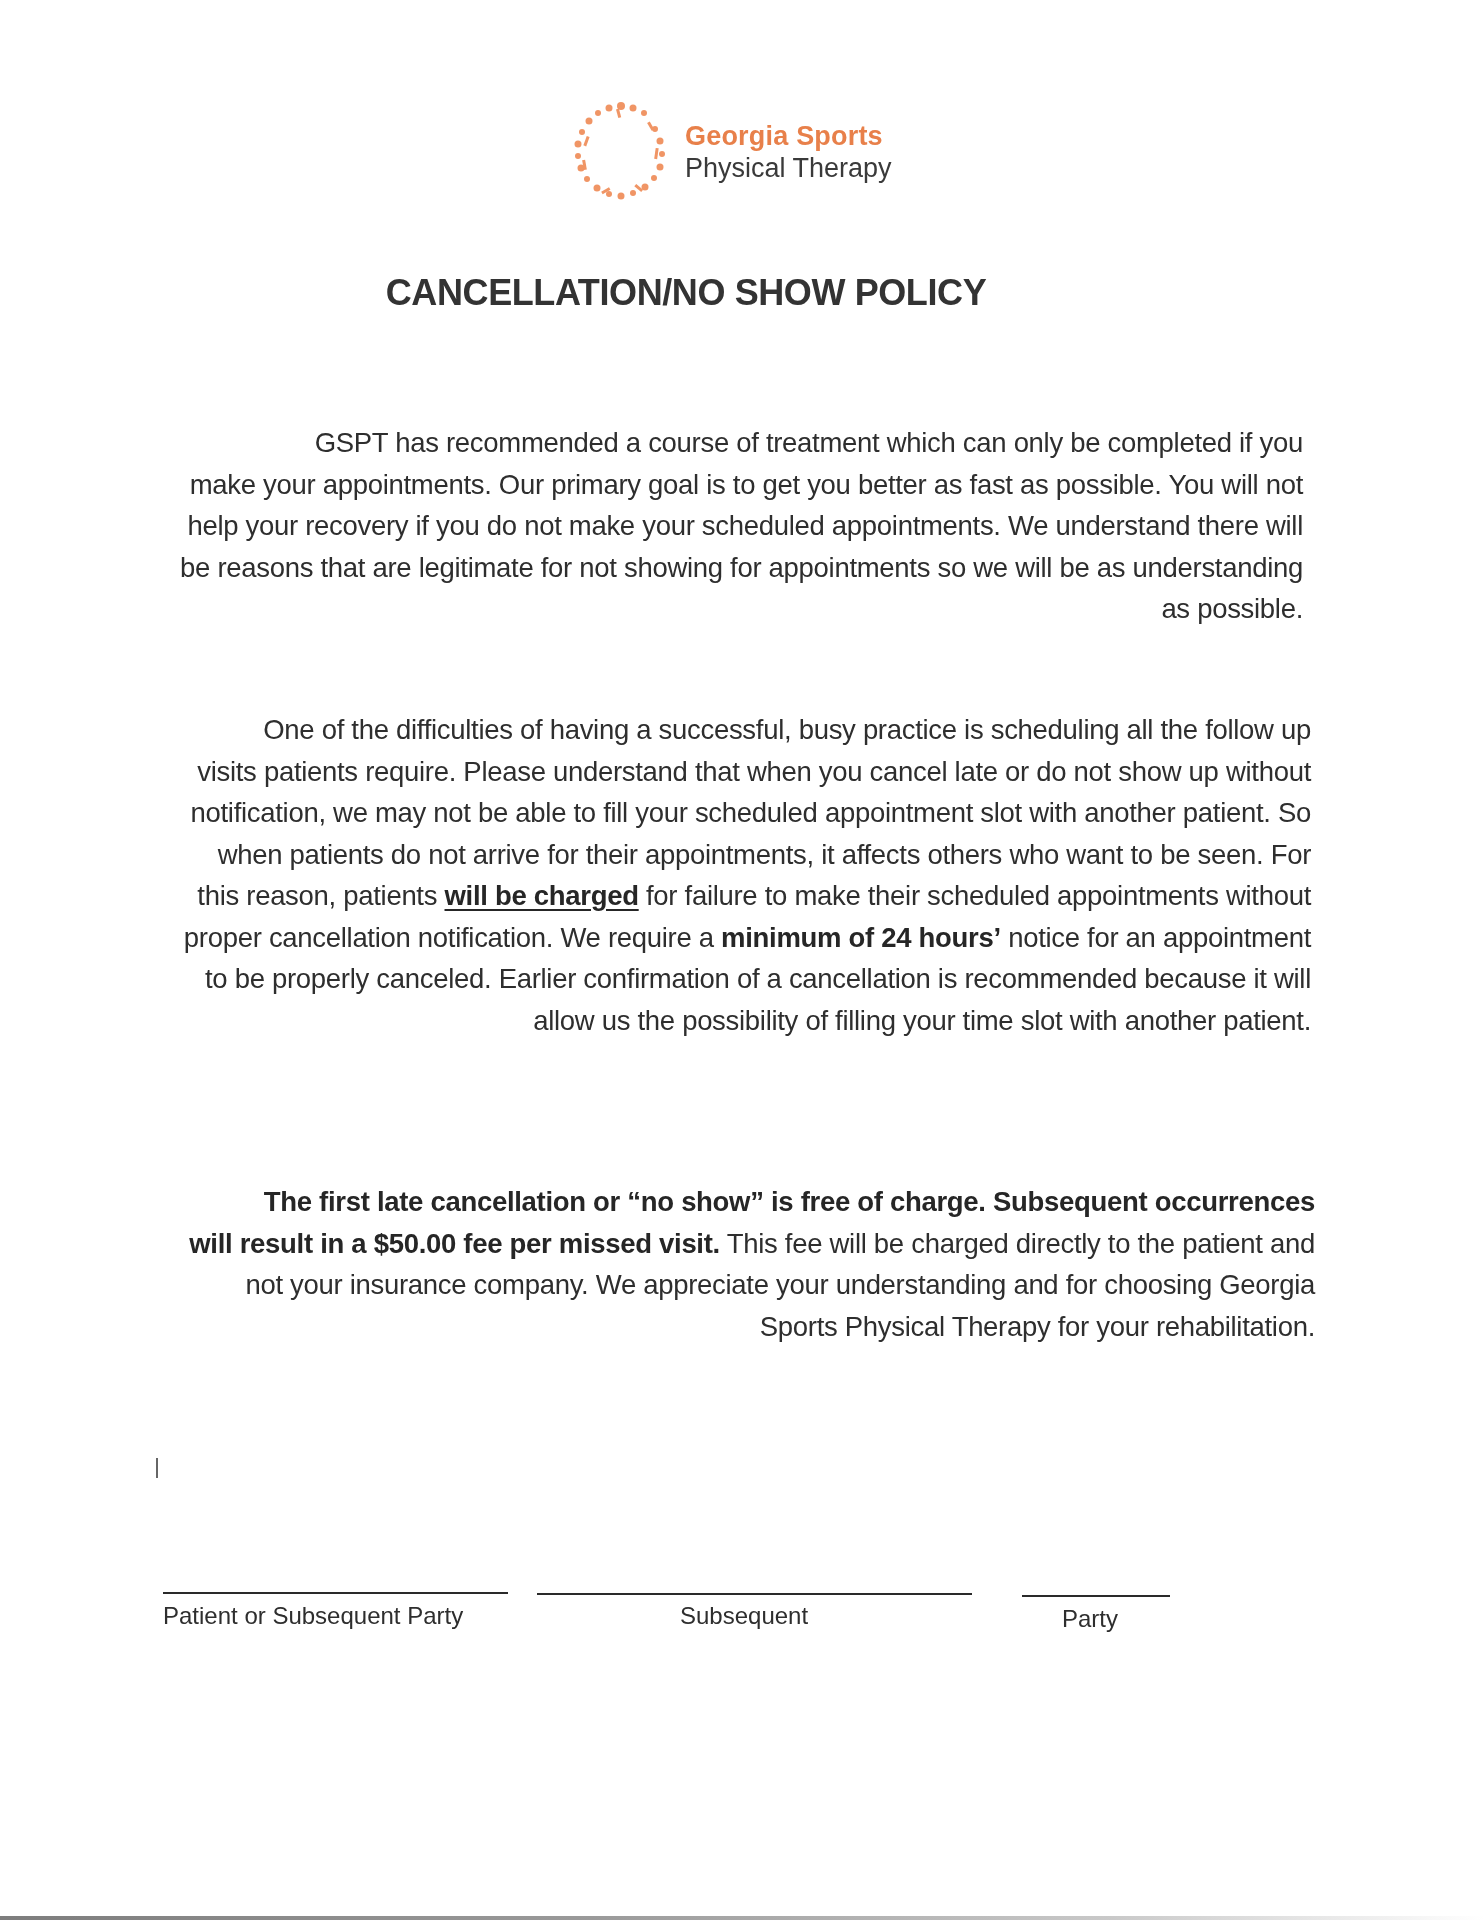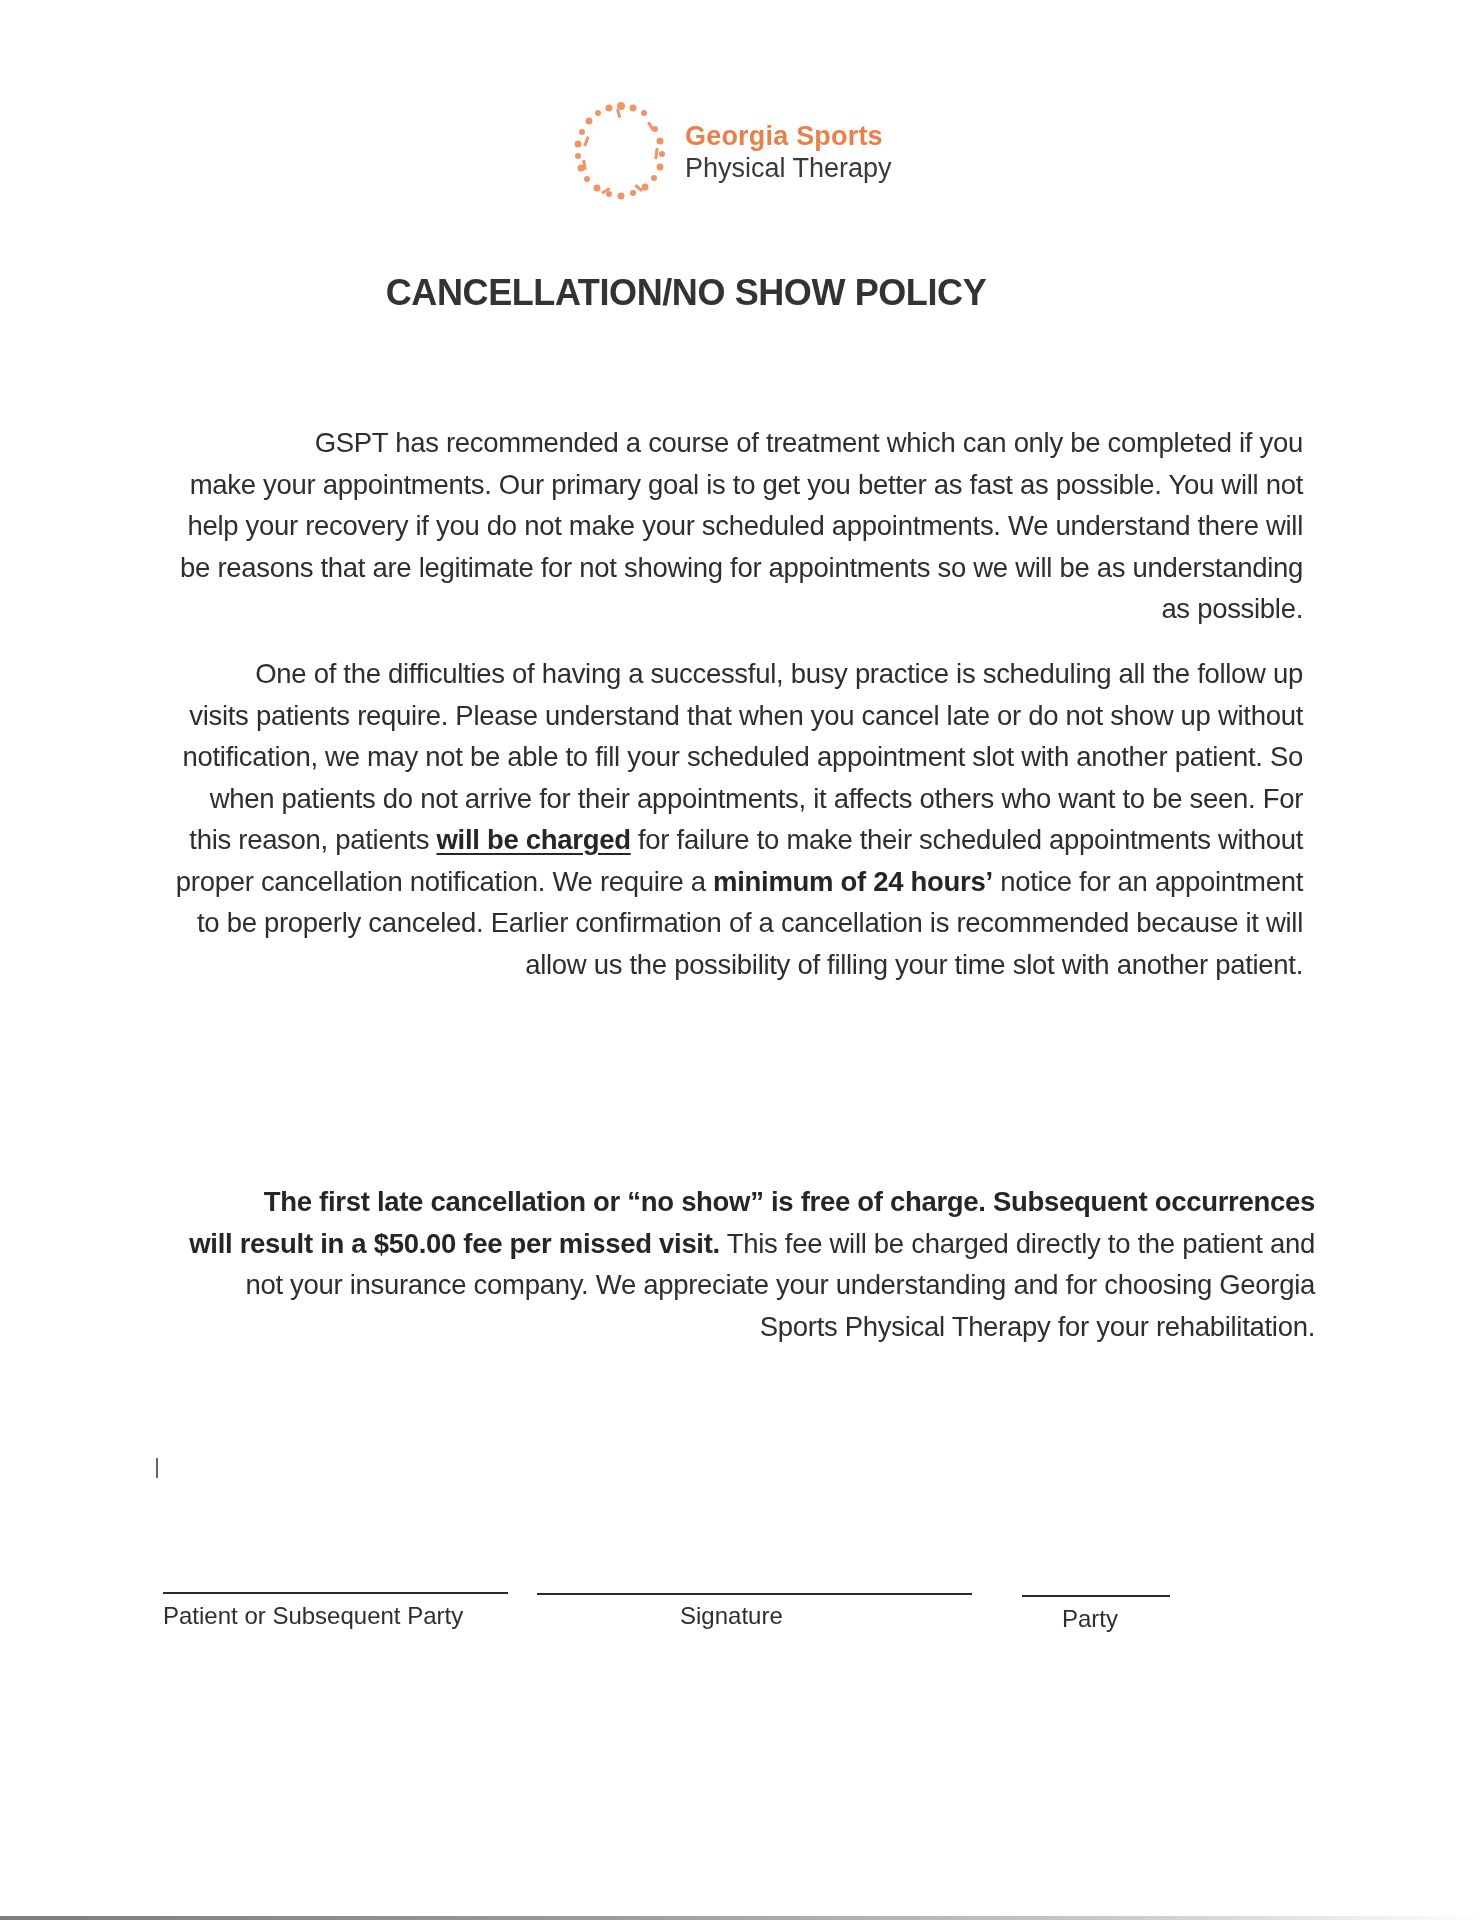--- a/index.html
+++ b/index.html
@@ -77,21 +77,21 @@
       color: #2e2e2e;
       letter-spacing: -0.3px;
       margin: 0;
       text-align: right;
     }
     .para .indent {
       display: inline-block;
       width: 88px;
     }
     #p1 { top: 422px; }
-    #p2 { top: 653px; }
+    #p2 { top: 709px; margin-left: 8px; }
     #p3 { top: 1181px; margin-left: 12px; }
     .b { font-weight: bold; color: #262626; }
     .u { text-decoration: underline; text-underline-offset: 4px; }
     
     .stray-mark {
       position: absolute;
       left: 156px;
       top: 1458px;
       width: 2px;
       height: 20px;
@@ -178,17 +178,17 @@
 
   <p class="para" id="p3"><span class="indent"></span><span class="b">The first late cancellation or “no show” is free of charge. Subsequent occurrences will result in a $50.00 fee per missed visit.</span><span> This fee will be charged directly to the patient and not your insurance company.  We appreciate your understanding and for choosing Georgia Sports Physical Therapy for your rehabilitation.</span></p>
 
   <div class="stray-mark"></div>
 
   <div class="sig-line" id="line-party"></div>
   <div class="sig-line" id="line-sign"></div>
   <div class="sig-line" id="line-date"></div>
 
   <div class="sig-label" id="label-party">Patient or Subsequent Party</div>
-  <div class="sig-label" id="label-sign">Signature</div>
+  <div class="sig-label" id="label-sign">Subsequent</div>
   <div class="sig-label" id="label-date">Party</div>
 
   <div class="scan-edge"></div>
 </div>
 
 </body></html>

